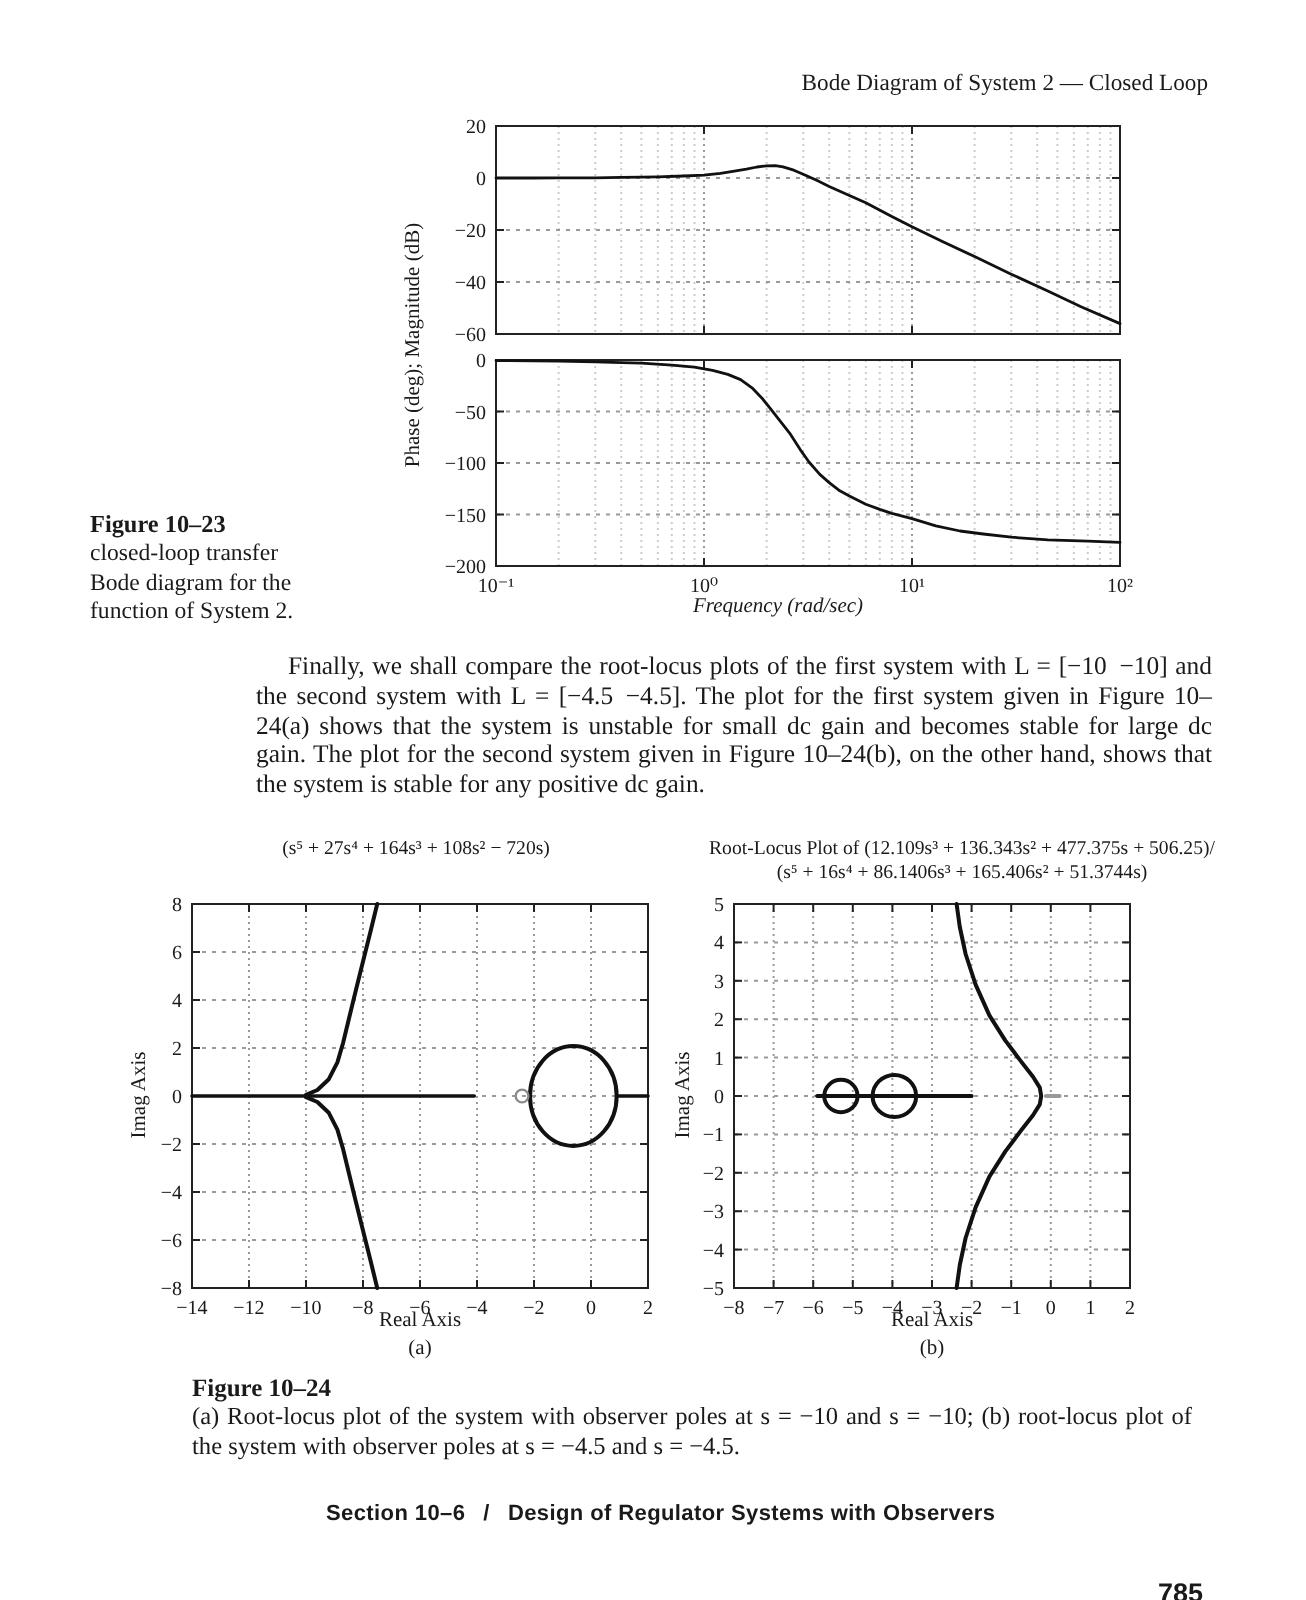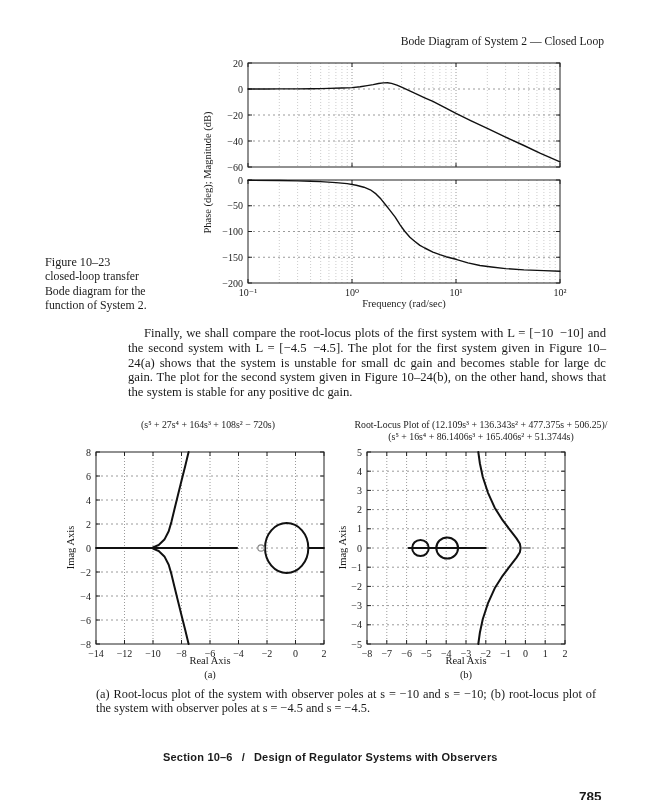--- a/index.html
+++ b/index.html
@@ -2,28 +2,28 @@
 <html><head>
 <meta charset="utf-8">
 <style>
   html,body{margin:0;padding:0;background:#ffffff;}
   .page{position:relative;width:653px;height:800px;background:#fff;overflow:hidden;
         font-family:"Liberation Serif","DejaVu Serif",serif;color:#1a1a1a;}
   .chart{position:absolute;}
   svg text{font-family:"Liberation Serif","DejaVu Serif",serif;fill:#1a1a1a;}
 
   .caption23{position:absolute;left:45px;top:255px;width:160px;font-size:11.8px;line-height:14.4px;}
-  .capt-title{font-weight:normal;font-size:12.2px;white-space:nowrap;}
+  .capt-title{font-weight:bold;font-size:12.2px;white-space:nowrap;}
   .capt-line{white-space:nowrap;}
 
   .bode-title{position:absolute;left:204px;top:35px;width:400px;text-align:right;font-size:11.6px;}
   .vlabel{position:absolute;text-align:center;font-size:10.5px;transform:rotate(-90deg);}
   .hlabel{position:absolute;text-align:center;font-size:10.5px;}
   .bode-ylabel{left:87px;top:167px;width:240px;}
-  .bode-xlabel{left:304px;top:298px;width:200px;}
+  .bode-xlabel{left:289px;top:298px;width:200px;font-style:italic;}
 
   .body-text{position:absolute;left:116px;top:314px;width:478px;margin:12px;
              font-size:12.7px;line-height:14.8px;text-align:justify;text-indent:16px;}
 
   .rl-title{position:absolute;top:419px;text-align:center;font-size:9.8px;line-height:11.8px;}
   .rl-title div{white-space:nowrap;}
   .rl-title-a{left:58px;width:300px;}
   .rl-title-b{left:328px;width:306px;}
   .rl-ylabel-a{left:20px;top:542px;width:100px;}
   .rl-ylabel-b{left:292px;top:542px;width:100px;}
@@ -359,20 +359,21 @@
         <ellipse cx="88.46000000000001" cy="102" rx="8.316" ry="8.064" fill="none" stroke="#111111" stroke-width="2"></ellipse>
         <ellipse cx="115.19" cy="102" rx="10.89" ry="10.56" fill="none" stroke="#111111" stroke-width="2"></ellipse>
       </svg>
 
     <div class="hlabel rl-xlabel-a">Real Axis</div>
     <div class="hlabel rl-xlabel-b">Real Axis</div>
     <div class="hlabel rl-sub-a">(a)</div>
     <div class="hlabel rl-sub-b">(b)</div>
 
     <div class="caption24">
+      <div class="capt-title24">Figure 10–24</div>
       <div class="capt-body24">(a) Root-locus plot of the system with observer poles at s = −10 and s = −10; (b) root-locus plot of the system with observer poles at s = −4.5 and s = −4.5.</div>
     </div>
   </section>
 
   <footer class="page-footer">
     <div class="footer-center">
       <span>Section 10–6</span><span class="footer-sep">/</span><span>Design of Regulator Systems with Observers</span>
     </div>
     <div class="footer-page-number">785</div>
   </footer>

